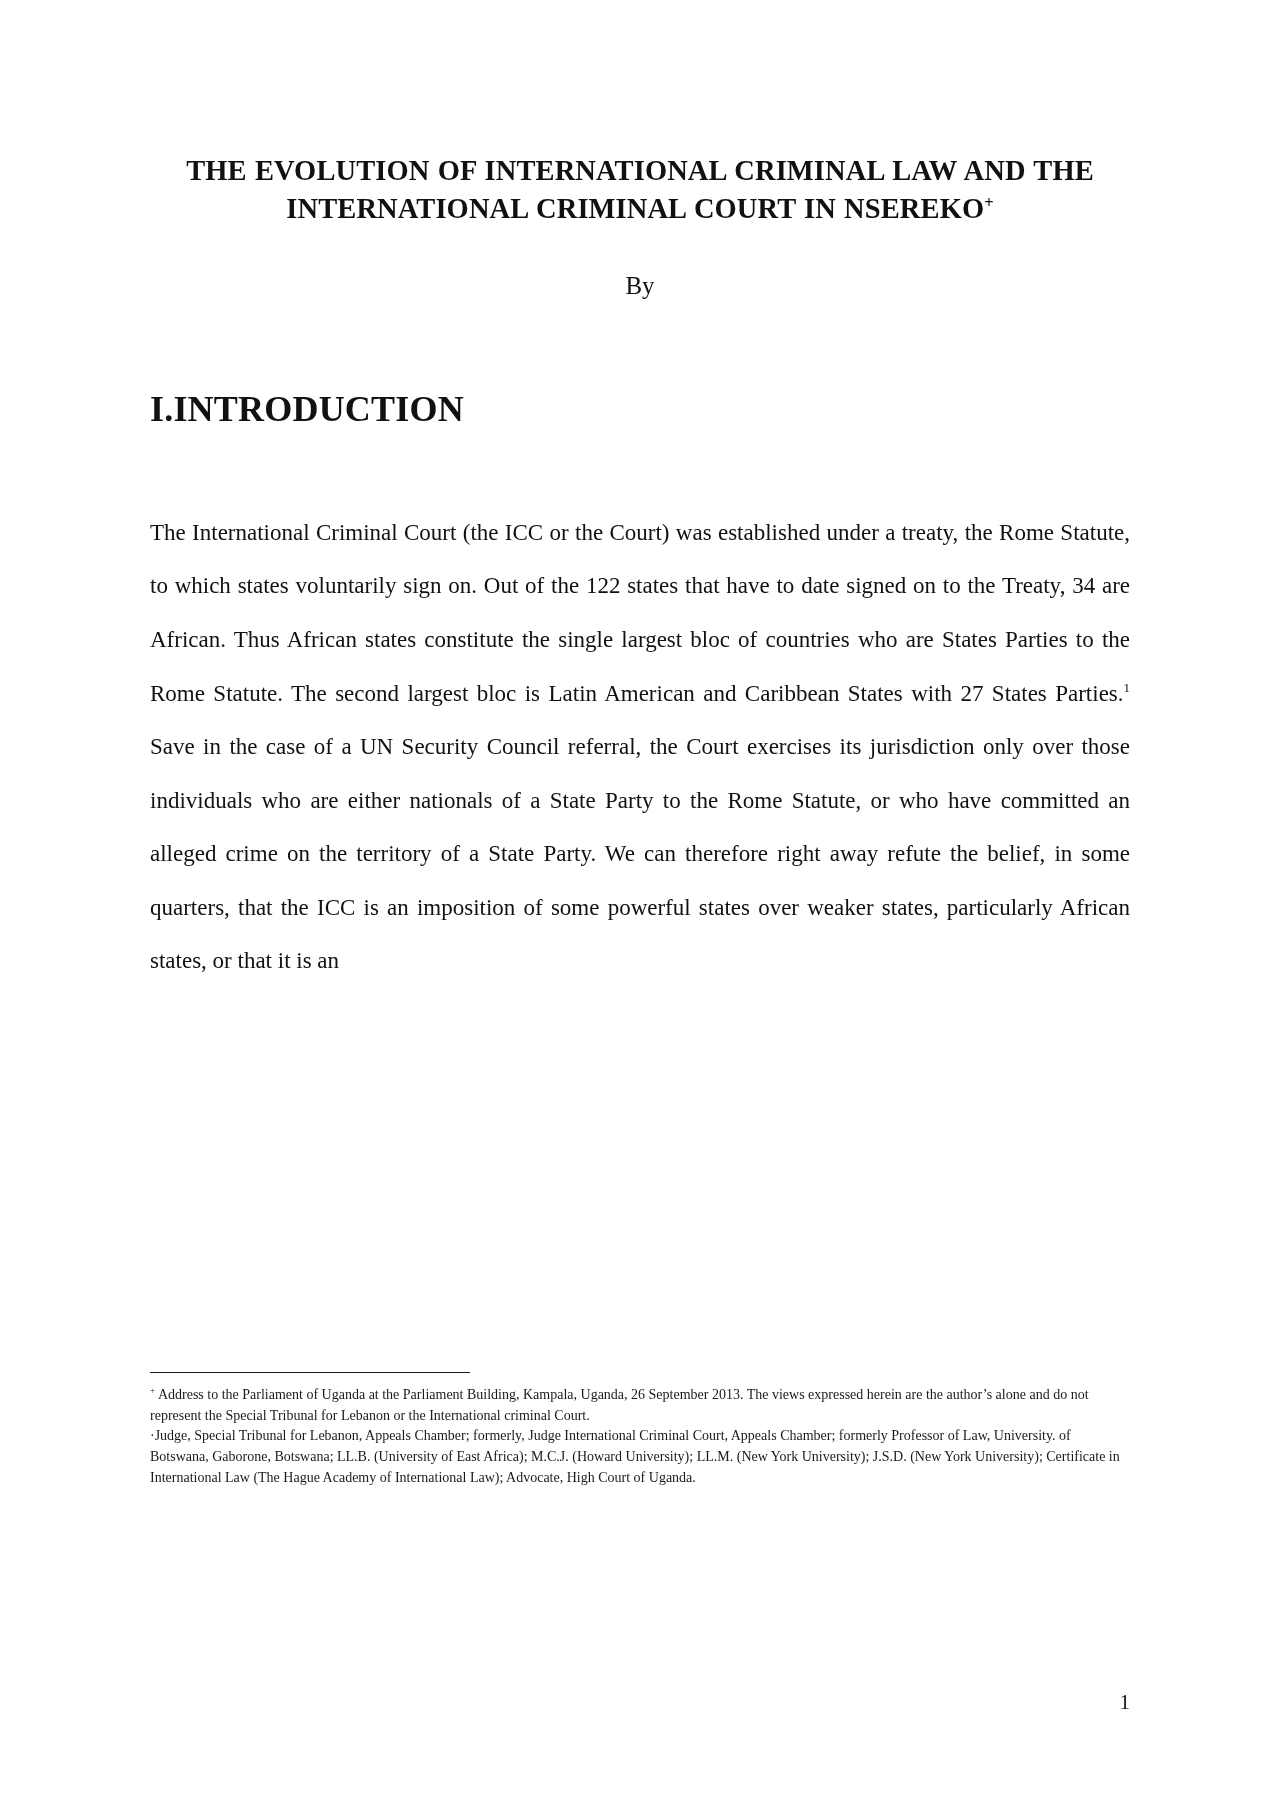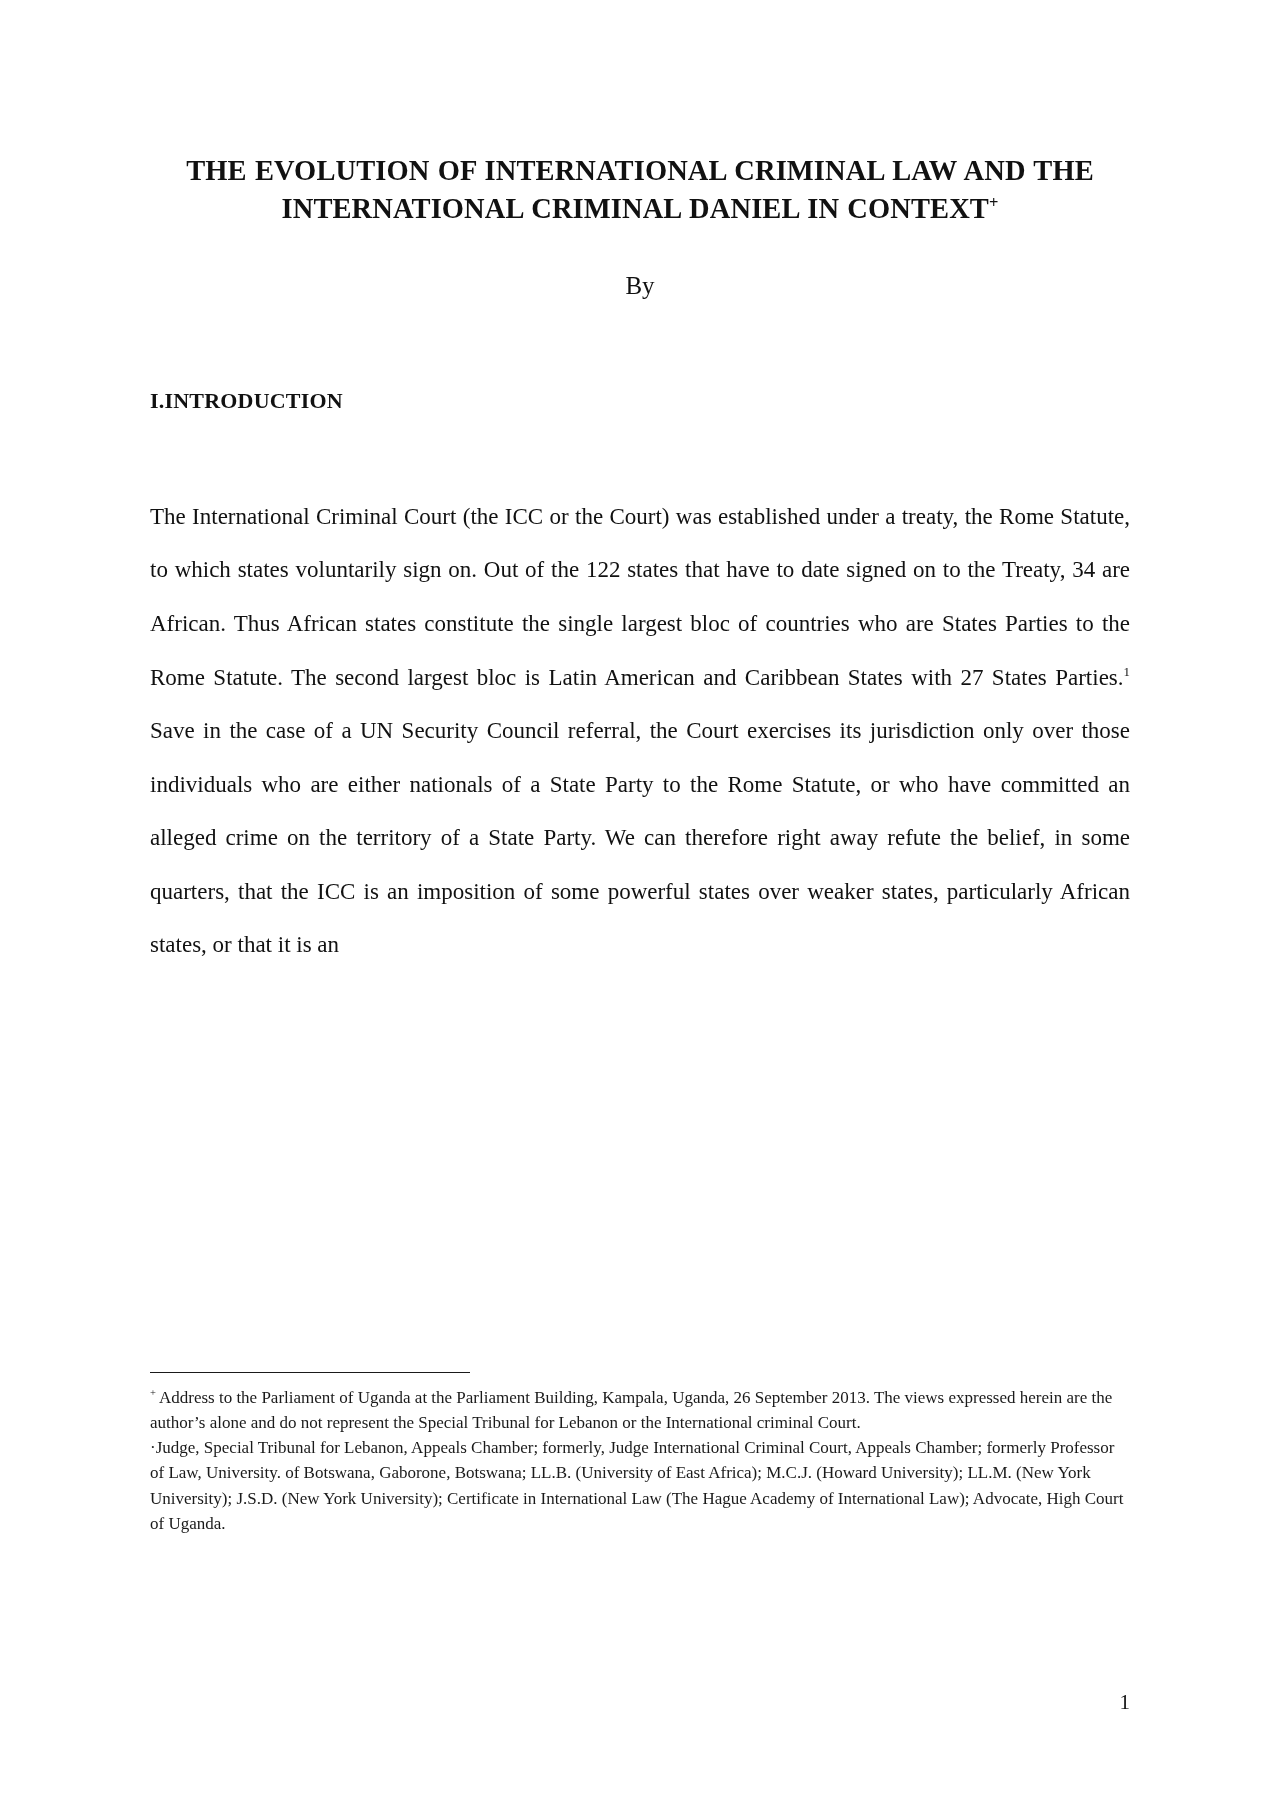--- a/index.html
+++ b/index.html
@@ -57,21 +57,21 @@
   .author .marker {
     font-size: 0.72em;
     vertical-align: 0.28em;
     font-weight: bold;
   }
 
   
   .section-heading {
     margin-top: 88px;
     font-weight: bold;
-    font-size: 22px;
+    font-size: 36px;
     text-align: left;
     letter-spacing: 0.2px;
   }
 
   
   .body-text {
     margin-top: 76px;
     font-size: 23px;
     line-height: 2.33;
     text-align: justify;
@@ -91,21 +91,21 @@
     top: 1368px;
     width: 980px;
   }
   .fn-rule {
     width: 320px;
     height: 0;
     border-top: 1.6px solid #1a1a1a;
     margin: 0 0 12px 0;
   }
   .fn-block {
-    font-size: 17px;
+    font-size: 14px;
     line-height: 1.48;
     text-align: left;
     color: #1a1a1a;
   }
   .fn-block + .fn-block {
     margin-top: 0px;
   }
   .fn-gap {
     margin-top: 22px;
   }
@@ -131,21 +131,21 @@
 </head>
 <body>
 
 <div class="page">
 
   <div class="content">
 
     <h1 class="title">
       <span>THE EVOLUTION OF INTERNATIONAL CRIMINAL LAW AND THE</span>
       <br>
-      <span>INTERNATIONAL CRIMINAL DANIEL IN CONTEXT</span><sup>+</sup>
+      <span>INTERNATIONAL CRIMINAL COURT IN NSEREKO</span><sup>+</sup>
     </h1>
 
     <div class="byline">By</div>
 
 
     <h2 class="section-heading">I.INTRODUCTION</h2>
 
     <p class="body-text">
       <span>The International Criminal Court (the ICC or the Court) was established under a treaty, the Rome Statute, to which states voluntarily sign on. Out of the 122 states that have to date signed on to the Treaty, 34 are African. Thus African states constitute the single largest bloc of countries who are States Parties to the Rome Statute. The second largest bloc is Latin American and Caribbean States with 27 States Parties.</span><sup>1</sup>
       <span>Save in the case of a UN Security Council referral, the Court exercises its jurisdiction only over those individuals who are either nationals of a State Party to the Rome Statute, or who have committed an alleged crime on the territory of a State Party. We can therefore right away refute the belief, in some quarters, that the ICC is an imposition of some powerful states over weaker states, particularly African states, or that it is an</span>

